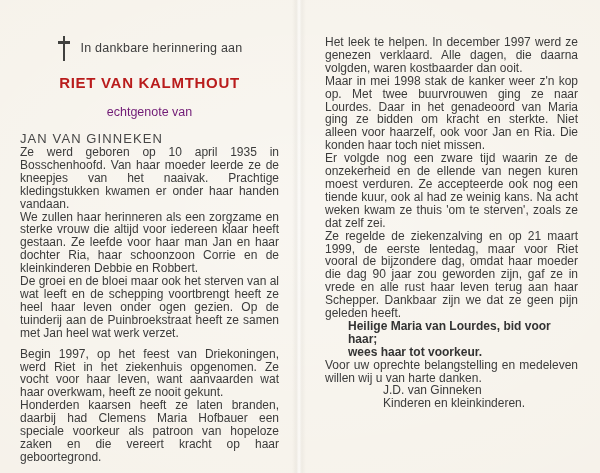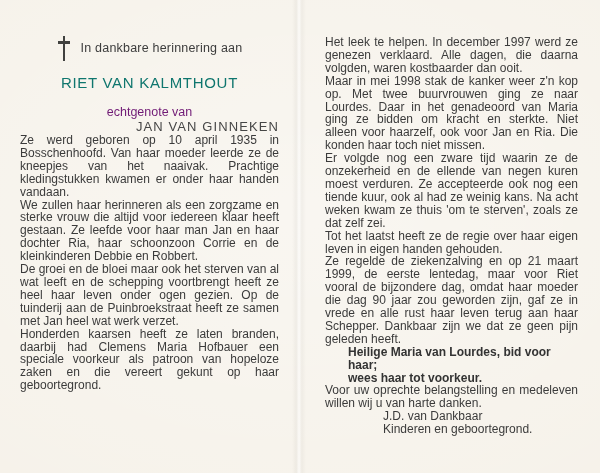--- a/index.html
+++ b/index.html
@@ -84,32 +84,33 @@
   }
   .dedication-text {
     font-size: 12.5px;
     color: #3c3c3c;
     letter-spacing: 0.2px;
   }
   .name-title {
     margin: 13px 0 0 0;
     text-align: center;
     font-size: 15px;
-    font-weight: normal;
+    font-weight: bold;
     letter-spacing: 0.7px;
-    color: #0f766e;
+    color: #b91c1c;
   }
   .relation {
     margin-top: 14px;
     text-align: center;
     font-size: 12.5px;
     color: #701a75;
   }
   .spouse {
-    text-align: right;
+    margin-top: 12px;
+    text-align: left;
     font-size: 13px;
     letter-spacing: 1.1px;
     color: #464646;
   }
 
   
   .body-text {
     font-size: 12px;
     line-height: 12.9px;
     text-align: justify;
@@ -151,40 +152,40 @@
     <h1 class="name-title">RIET VAN KALMTHOUT</h1>
 
     <div class="relation">echtgenote van</div>
 
     <div class="spouse">JAN VAN GINNEKEN</div>
 
     <div class="body-text body-left">
       <p>Ze werd geboren op 10 april 1935 in Bosschenhoofd. Van haar moeder leerde ze de kneepjes van het naaivak. Prachtige kledingstukken kwamen er onder haar handen vandaan.</p>
       <p>We zullen haar herinneren als een zorgzame en sterke vrouw die altijd voor iedereen klaar heeft gestaan. Ze leefde voor haar man Jan en haar dochter Ria, haar schoonzoon Corrie en de kleinkinderen Debbie en Robbert.</p>
       <p>De groei en de bloei maar ook het sterven van al wat leeft en de schepping voortbrengt heeft ze heel haar leven onder ogen gezien. Op de tuinderij aan de Puinbroekstraat heeft ze samen met Jan heel wat werk verzet.</p>
-      <p>Honderden kaarsen heeft ze laten branden, daarbij had Clemens Maria Hofbauer een speciale voorkeur als patroon van hopeloze zaken en die vereert gekunt op haar geboortegrond.</p>
+      <p class="gap-before">Begin 1997, op het feest van Driekoningen, werd Riet in het ziekenhuis opgenomen. Ze vocht voor haar leven, want aanvaarden wat haar overkwam, heeft ze nooit gekunt.</p>
+      <p>Honderden kaarsen heeft ze laten branden, daarbij had Clemens Maria Hofbauer een speciale voorkeur als patroon van hopeloze zaken en die vereert kracht op haar geboortegrond.</p>
     </div>
   </div>
 
   <div class="page page-right">
     <div class="body-text">
       <p>Het leek te helpen. In december 1997 werd ze genezen verklaard. Alle dagen, die daarna volgden, waren kostbaarder dan ooit.</p>
       <p>Maar in mei 1998 stak de kanker weer z'n kop op. Met twee buurvrouwen ging ze naar Lourdes. Daar in het genadeoord van Maria ging ze bidden om kracht en sterkte. Niet alleen voor haarzelf, ook voor Jan en Ria. Die konden haar toch niet missen.</p>
       <p>Er volgde nog een zware tijd waarin ze de onzekerheid en de ellende van negen kuren moest verduren. Ze accepteerde ook nog een tiende kuur, ook al had ze weinig kans. Na acht weken kwam ze thuis 'om te sterven', zoals ze dat zelf zei.</p>
-      <p>Tot het laatst heeft ze de regie over haar eigen leven in eigen handen gehouden.</p>
       <p>Ze regelde de ziekenzalving en op 21 maart 1999, de eerste lentedag, maar voor Riet vooral de bijzondere dag, omdat haar moeder die dag 90 jaar zou geworden zijn, gaf ze in vrede en alle rust haar leven terug aan haar Schepper. Dankbaar zijn we dat ze geen pijn geleden heeft.</p>
 
       <div class="prayer">
         <div>Heilige Maria van Lourdes, bid voor haar;</div>
         <div>wees haar tot voorkeur.</div>
       </div>
 
       <p class="closing">Voor uw oprechte belangstelling en medeleven willen wij u van harte danken.</p>
 
       <div class="signature">
-        <div>J.D. van Dankbaar</div>
-        <div>Kinderen en geboortegrond.</div>
+        <div>J.D. van Ginneken</div>
+        <div>Kinderen en kleinkinderen.</div>
       </div>
     </div>
   </div>
 
   <div class="crease"></div>
 </div>
 
 </body></html>

